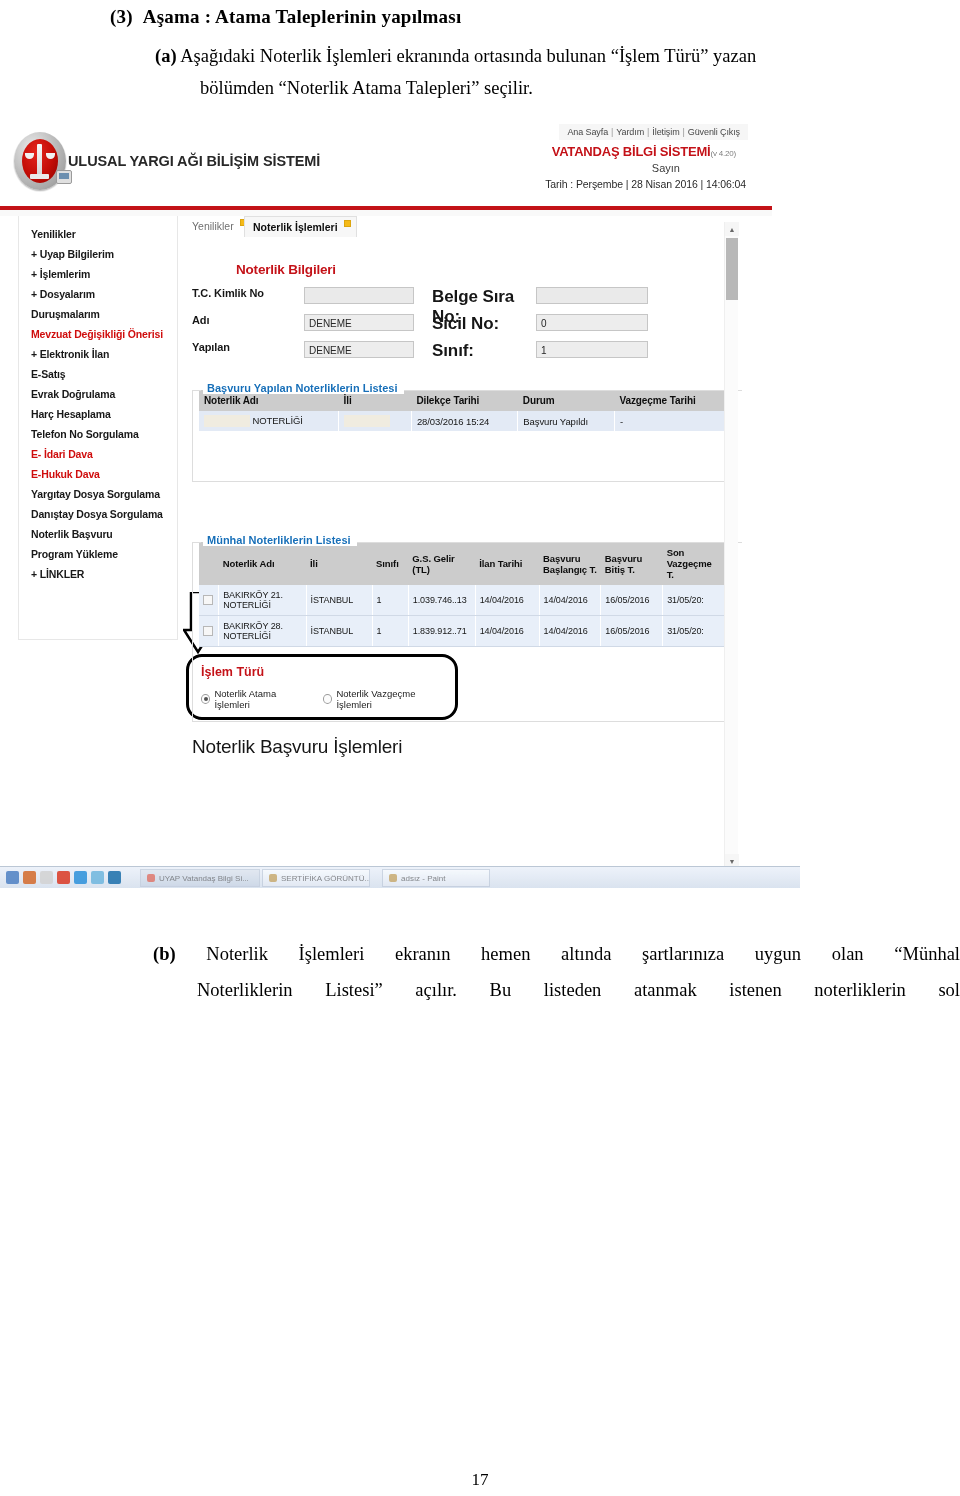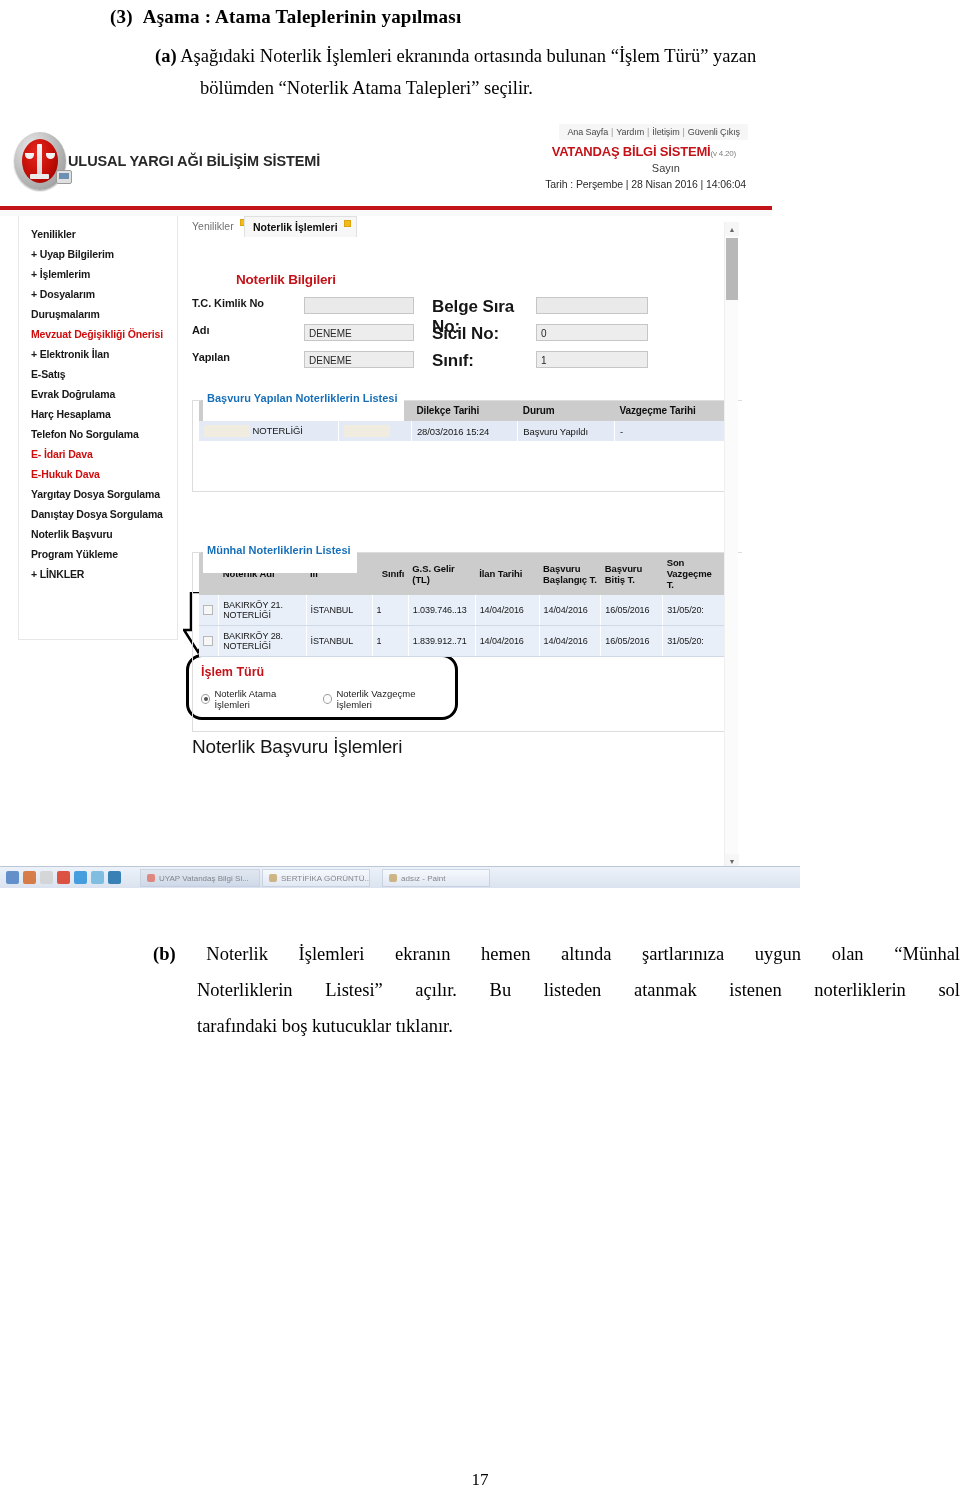--- a/index.html
+++ b/index.html
@@ -213,21 +213,21 @@
   .panel {
     position: absolute; left: 0; top: 24px; width: 560px; height: 636px;
     background: #fff;
     overflow: hidden;
   }
 
   .sec-title {
     color: #c0161c;
     font-size: 13.5px;
     font-weight: bold;
-    margin: 32px 0 10px 10px;
+    margin: 22px 0 10px 10px;
     letter-spacing: -0.2px;
     padding-left: 44px;
   }
 
   .form-grid {
     margin: 0 0 0 10px;
     width: 490px;
   }
   .form-row {
     display: flex; align-items: flex-start;
@@ -262,21 +262,21 @@
     position: relative;
     padding: 0 6px 8px 6px;
   }
   .fs::before {
     content: ""; position: absolute; left: 0; top: 0; width: 8px; height: 1px;
     background: #d9d9d9;
   }
   .fs-legend {
     position: absolute; left: 10px; top: -8px;
     background: #fff;
-    padding: 0 6px 17px 4px;
+    padding: 0 6px 0 4px;
     font-size: 11px; font-weight: bold;
     color: #1b6fb5;
     white-space: nowrap;
   }
   .fs-legend.bar::after {
     content: ""; position: absolute; left: 100%; top: 8px; width: 400px; height: 1px;
     background: #d9d9d9;
   }
 
   table.grid {
@@ -576,21 +576,21 @@
       <div class="app-heading">Noterlik Başvuru İşlemleri</div>
 
       <div class="fs" style="margin-top:60px;height:180px;">
         <div class="fs-legend bar">Münhal Noterliklerin Listesi</div>
         <table class="grid grid2">
           <thead>
               <tr id="ml-head">
                 <th style="width: 16px;"></th>
                 <th style="width: 82px;">Noterlik Adı</th>
                 <th style="width: 62px;">İli</th>
-                <th style="width: 34px; text-align: right;">Sınıfı</th>
+                <th style="width: 34px;">Sınıfı</th>
                 <th style="width: 60px;">G.S. Gelir (TL)</th>
                 <th style="width: 60px;">İlan Tarihi</th>
                 <th style="width: 58px;">Başvuru Başlangıç T.</th>
                 <th style="width: 58px;">Başvuru Bitiş T.</th>
                 <th style="width: 58px;">Son Vazgeçme T.</th>
               </tr>
             </thead>
           <tbody id="ml-body">
               <tr>
                 <td><span class="cb"></span></td>
@@ -651,16 +651,15 @@
       <span class="tb-dot" style="background:#b98a2e;"></span>
       <span>adsız - Paint</span>
     </div>
   </div>
 
 </div>
 
 <div class="para-b">
   <span class="line line1"><span class="lbl">(b)</span> <span>Noterlik İşlemleri ekranın hemen altında şartlarınıza uygun olan “Münhal</span></span>
   <span class="line line2">Noterliklerin Listesi” açılır.   Bu listeden atanmak istenen noterliklerin sol</span>
-  <span class="line line3">tarafındaki boş kutucuklar tıklanır.</span>
 </div>
 
 <div class="page-number">17</div>
 
 </body></html>

